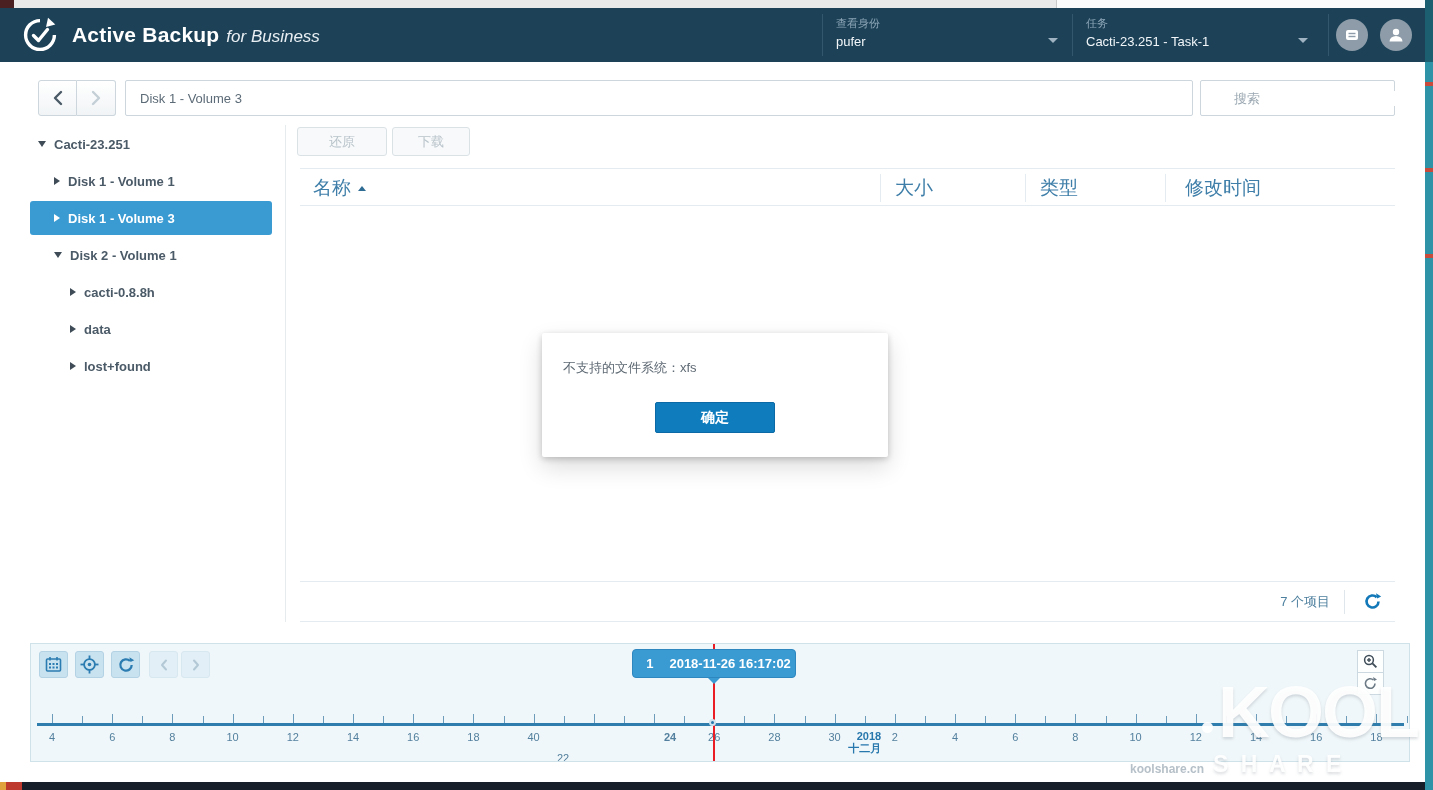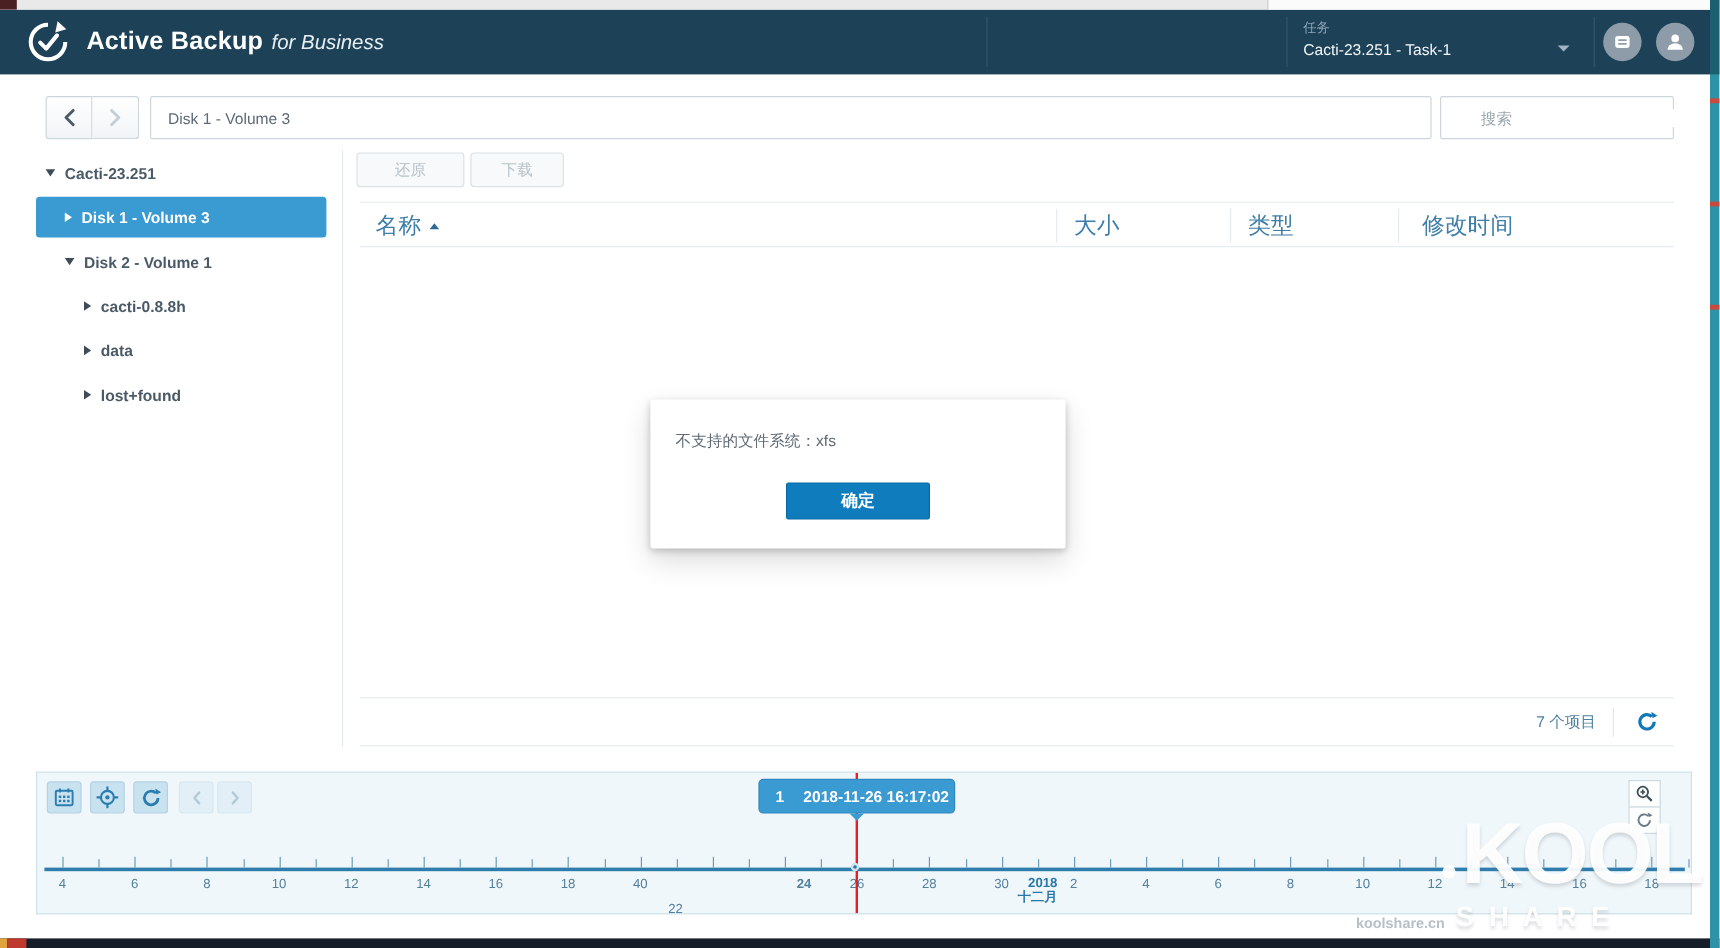--- a/index.html
+++ b/index.html
@@ -120,20 +120,25 @@
   <svg class="logo" viewBox="0 0 36 36">
     <path d="M18 3.6 A14.4 14.4 0 1 0 32.4 18" fill="none" stroke="#fff" stroke-width="3.4"></path>
     <path d="M25 1.5 L33.5 6.5 L25 11 Z" fill="#fff" transform="rotate(12 29 6)"></path>
     <path d="M11.5 18.5 L16.5 23.5 L25.5 12.5" fill="none" stroke="#fff" stroke-width="3.4" stroke-linecap="round" stroke-linejoin="round"></path>
   </svg>
   <div class="title-wrap">
     <span class="app-title">Active Backup</span><span class="app-subtitle">for Business</span>
   </div>
 
   <div class="hdr-divider" style="left:822px"></div>
+  <div class="hdr-group" style="left:836px;width:230px">
+    <div class="lab">查看身份</div>
+    <div class="val">pufer</div>
+    <span class="hdr-caret" style="left:212px"></span>
+  </div>
   <div class="hdr-divider" style="left:1072px"></div>
   <div class="hdr-group" style="left:1086px;width:232px">
     <div class="lab">任务</div>
     <div class="val">Cacti-23.251 - Task-1</div>
     <span class="hdr-caret" style="left:212px"></span>
   </div>
   <div class="hdr-divider" style="left:1328px"></div>
 
   <div class="circle-btn" style="left:1336px">
     <svg width="16" height="16" viewBox="0 0 16 16">
@@ -167,20 +172,24 @@
   <svg width="15" height="14" viewBox="0 0 15 14">
     <path d="M1 1 H14 L9 7 V13 L6 11 V7 Z" fill="#33414c"></path>
   </svg>
   <input placeholder="搜索" style="">
 </div>
 
 <div class="abs sidebar" id="tree">
     <div class="tree-item lvl0">
       <span class="tree-arrow down"></span>
       <span>Cacti-23.251</span>
+    </div>
+    <div class="tree-item lvl1">
+      <span class="tree-arrow right"></span>
+      <span>Disk 1 - Volume 1</span>
     </div>
     <div class="tree-item lvl1 selected">
       <span class="tree-arrow right"></span>
       <span>Disk 1 - Volume 3</span>
     </div>
     <div class="tree-item lvl1">
       <span class="tree-arrow down"></span>
       <span>Disk 2 - Volume 1</span>
     </div>
     <div class="tree-item lvl2">

